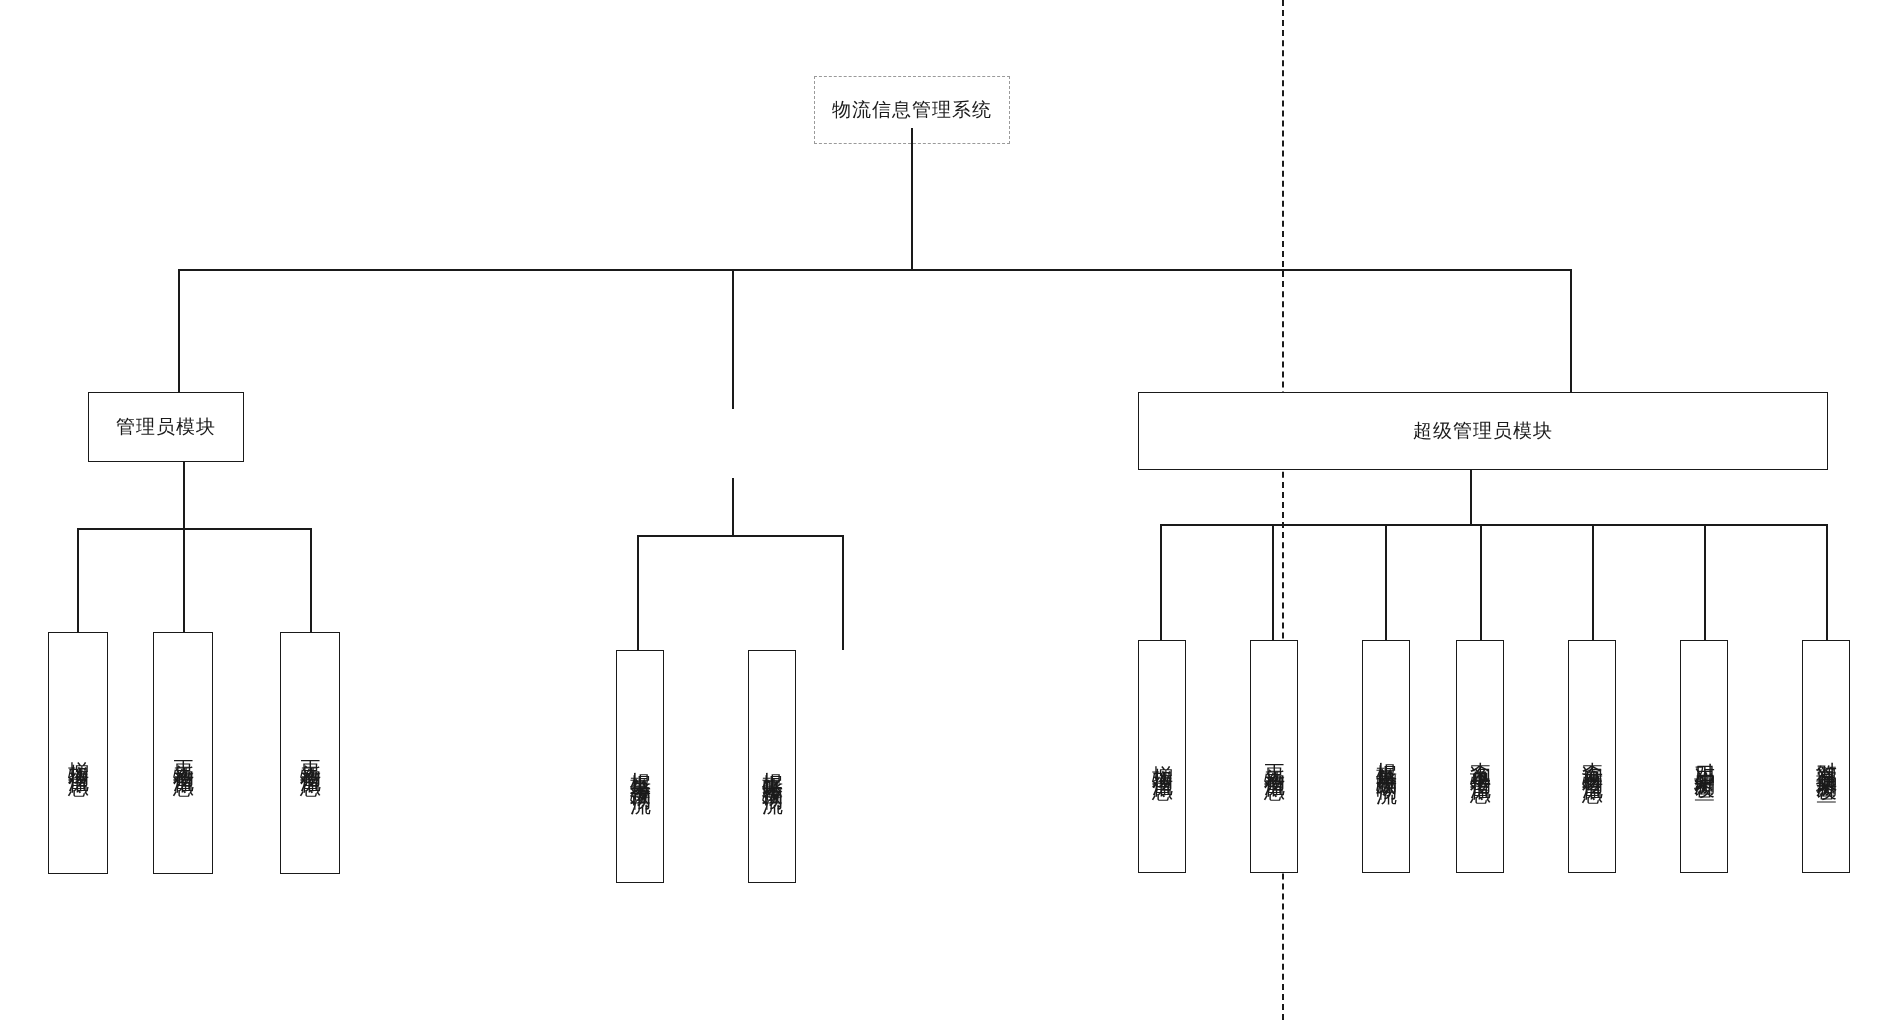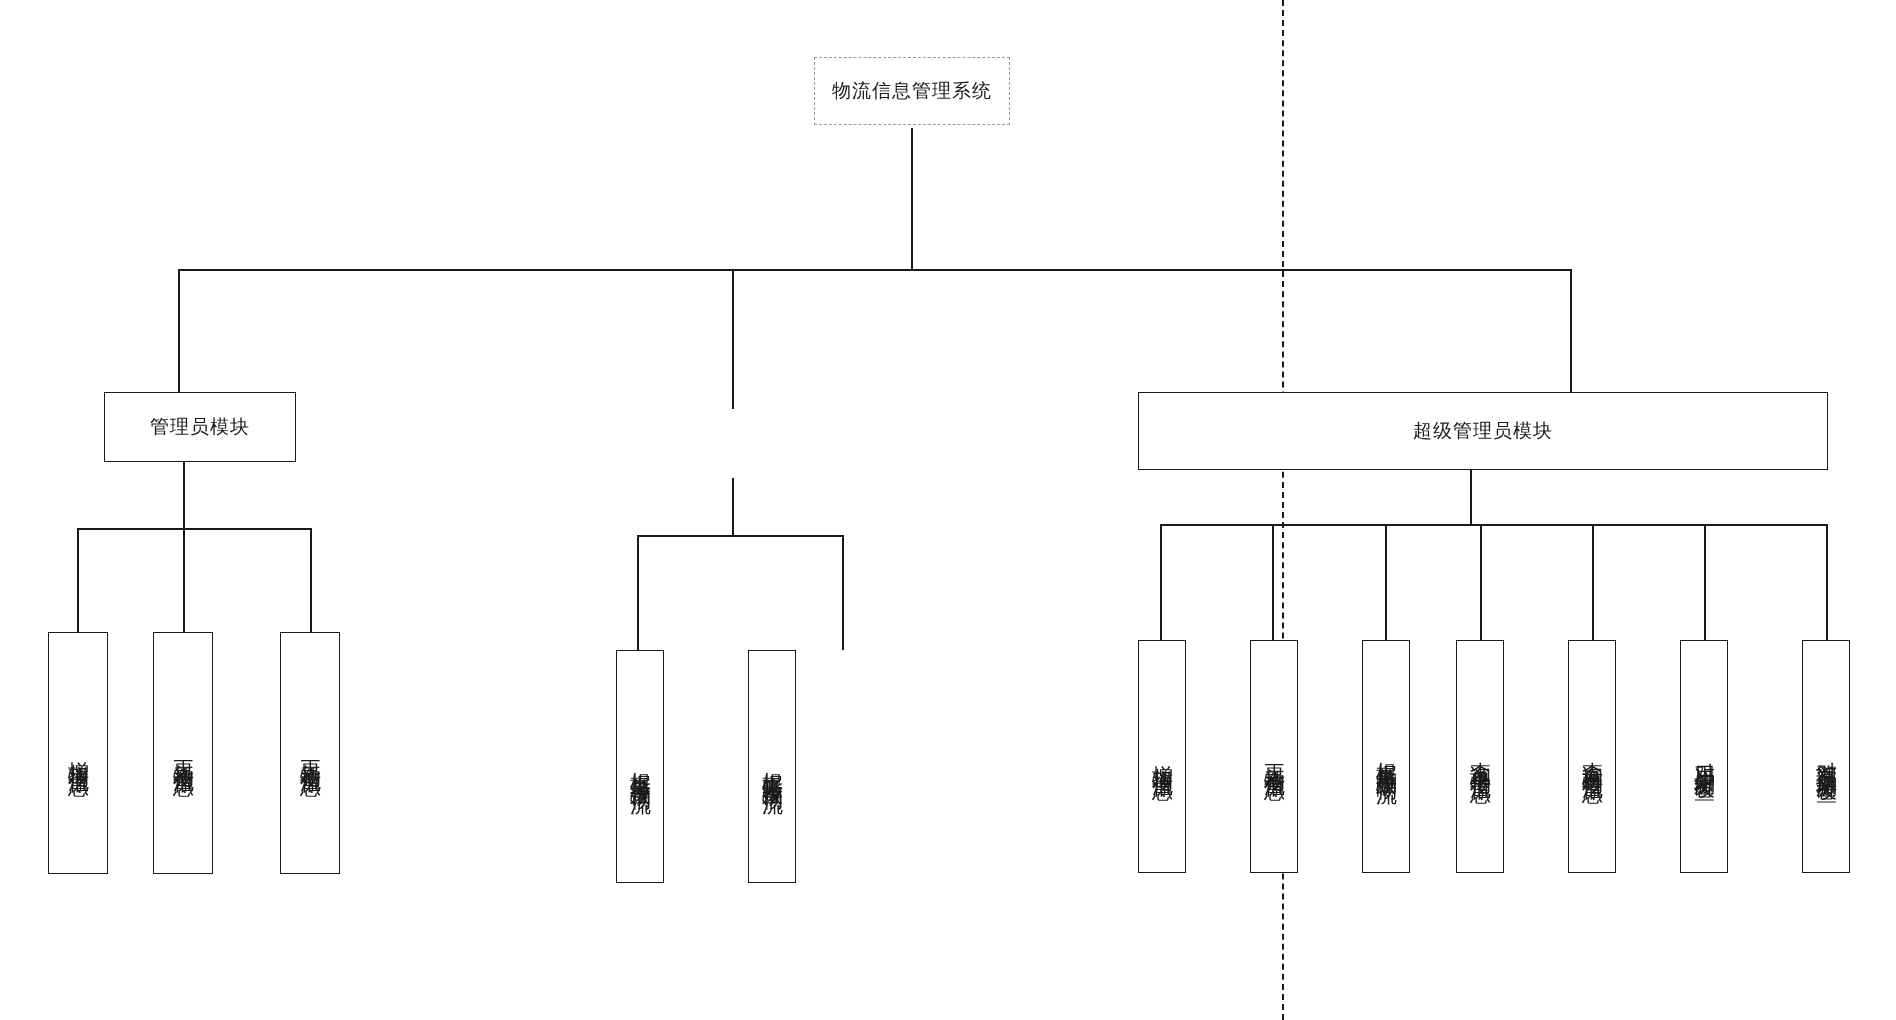--- a/index.html
+++ b/index.html
@@ -73,33 +73,33 @@
     white-space: nowrap;
   }
 </style>
 </head>
 <body>
 
 <div id="canvas">
 
   <div class="fold-line" style="left:1282px;"></div>
 
-  <div class="node root" style="left:814px; top:57px; width:196px; height:68px;">
+  <div class="node root" style="left:814px; top:76px; width:196px; height:68px;">
     <span class="node-label-h">物流信息管理系统</span>
   </div>
 
   <div class="vline" style="left:911px; top:128px; height:142px;"></div>
 
   <div class="hline" style="left:178px; top:269px; width:1394px;"></div>
 
   <div class="vline" style="left:178px; top:269px; height:123px;"></div>
   <div class="vline" style="left:732px; top:269px; height:140px;"></div>
   <div class="vline" style="left:1570px; top:269px; height:123px;"></div>
 
-  <div class="node" style="left:88px; top:392px; width:192px; height:70px;margin-left:16px;">
+  <div class="node" style="left:88px; top:392px; width:156px; height:70px;">
     <span class="node-label-h">管理员模块</span>
   </div>
 
   <div class="vline" style="left:183px; top:462px; height:67px;"></div>
   <div class="hline" style="left:77px; top:528px; width:235px;"></div>
   <div class="vline" style="left:77px;  top:528px; height:105px;"></div>
   <div class="vline" style="left:183px; top:528px; height:105px;"></div>
   <div class="vline" style="left:310px; top:528px; height:105px;"></div>
 
   <div class="node leaf" style="left:48px; top:632px; width:60px; height:242px;">

